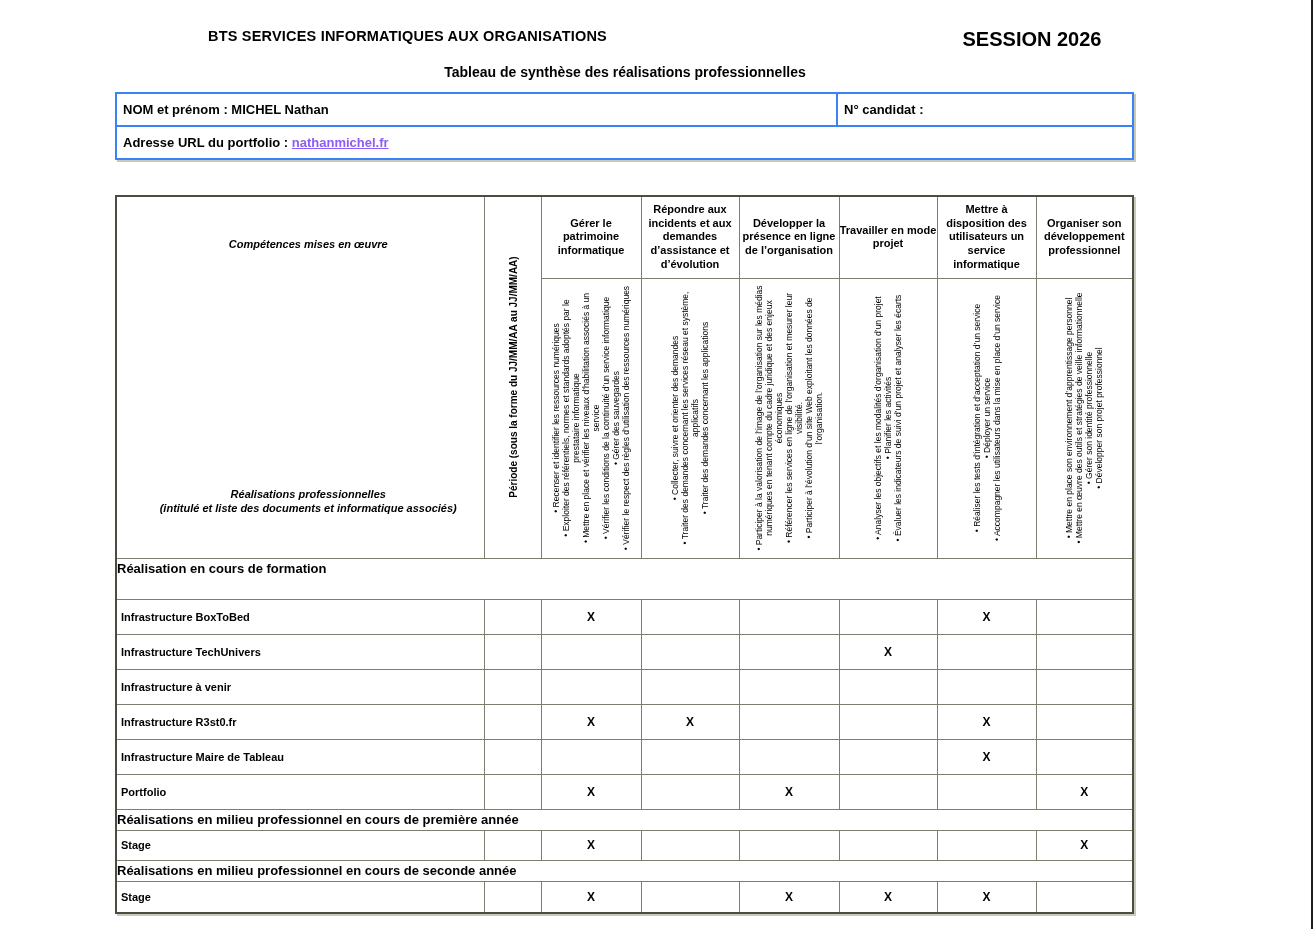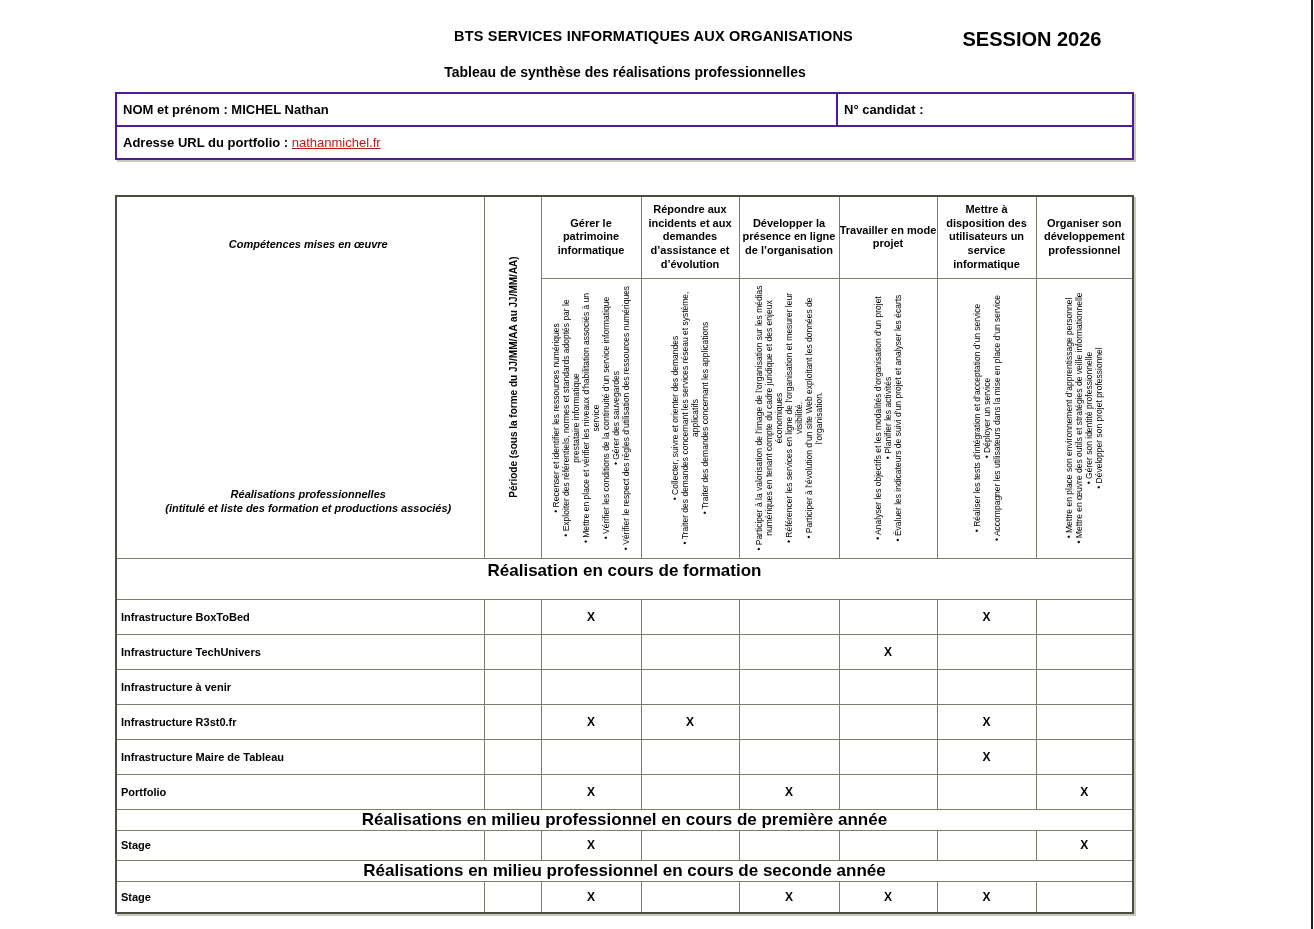--- a/index.html
+++ b/index.html
@@ -4,39 +4,39 @@
 <style>
   html,body{margin:0;padding:0;background:#fff;}
   body{
     width:1314px;height:929px;position:relative;overflow:hidden;
     font-family:"Liberation Sans",sans-serif;color:#000;
     -webkit-font-smoothing:antialiased;
   }
   .page-edge{position:absolute;top:0;right:1px;width:2px;height:929px;background:#1c1c1c;}
 
   
-  .doc-title{position:absolute;top:28px;left:198px;width:655px;text-align:right;
+  .doc-title{position:absolute;top:28px;left:208px;width:655px;text-align:left;
     font-size:14.5px;font-weight:bold;letter-spacing:.2px;}
   .session{position:absolute;top:28px;left:902px;width:260px;text-align:center;
     font-size:20px;font-weight:bold;}
   .doc-subtitle{position:absolute;top:64px;left:300px;width:650px;text-align:center;
     font-size:14px;font-weight:bold;}
 
   
   .info-table{position:absolute;left:115px;top:92px;width:1017px;border-collapse:collapse;
     table-layout:fixed;box-shadow:2px 2px 0 #c9c9ba;}
-  .info-table td{border:2px solid #4c1d95;font-size:13px;font-weight:bold;
+  .info-table td{border:2px solid #3b82f6;font-size:13px;font-weight:bold;
     padding:0 0 0 6px;vertical-align:middle;background:#fff;}
   .info-table tr{height:33px;}
   .opt-cell{padding-left:8px;}
   .opt-cell .gap1{display:inline-block;width:72px;}
   .opt-cell .gap2{display:inline-block;width:34px;}
   .cbx{display:inline-block;width:7px;height:7px;border:1.5px solid #000;
     margin-right:5px;vertical-align:1px;}
-  a.portfolio{color:#b91c1c;font-weight:normal;text-decoration:underline;}
+  a.portfolio{color:#8b5cf6;font-weight:bold;text-decoration:underline;}
 
   
   .matrix{position:absolute;left:115px;top:195px;width:1017px;border-collapse:collapse;
     table-layout:fixed;box-shadow:2px 2px 0 #c9c9ba;background:#fff;}
   .matrix td{border:1px solid #7e7e70;padding:0;background:#fff;vertical-align:middle;}
   .matrix{border:2px solid #4c4c40;}
 
   .corner-cell{height:360px;}
   .corner-inner{height:356px;display:flex;flex-direction:column;justify-content:space-between;
     align-items:center;padding:38px 10px 40px 26px;box-sizing:border-box;}
@@ -48,21 +48,21 @@
   .bullets-row{height:280px;}
   .vcell{position:relative;}
   .vtext{position:absolute;left:50%;top:50%;width:272px;
     transform:translate(-50%,-50%) rotate(-90deg);
     font-size:8.5px;line-height:1.18;text-align:center;font-weight:normal;}
   .periode-head{position:relative;}
   .periode-txt{position:absolute;left:50%;top:50%;width:344px;
     transform:translate(-50%,-50%) rotate(-90deg);
     font-size:10px;font-weight:bold;text-align:center;white-space:nowrap;}
 
-  .section-row td{font-size:17px;font-weight:bold;text-align:center;}
+  .section-row td{font-size:13px;font-weight:bold;text-align:left;}
   .section-tall{height:41px;}
   .section-tall td{vertical-align:top;padding-top:2px;}
   .section-slim{height:21px;padding-left:12px;}
 
   .r-data{height:35px;}
   .r-stage1{height:30px;}
   .r-stage2{height:32px;}
   .label-cell{font-size:11px;font-weight:bold;padding-left:4px !important;}
   .mark{font-size:12px;font-weight:bold;text-align:center;}
 </style>
@@ -106,21 +106,21 @@
       <col style="width:97px">
   </colgroup>
 
   <tbody>
       <tr class="titles-row">
     <td rowspan="2" class="corner-cell">
       <div class="corner-inner">
         <div class="hdr">Compétences mises en œuvre</div>
         <div class="hdr">
           <div>Réalisations professionnelles</div>
-          <div>(intitulé et liste des formation et productions associés)</div>
+          <div>(intitulé et liste des documents et informatique associés)</div>
         </div>
       </div>
     </td>
     <td rowspan="2" class="periode-head">
       <div class="periode-txt">Période (sous la forme du JJ/MM/AA au JJ/MM/AA)</div>
     </td>
     <td class="comp-title">Gérer le patrimoine informatique</td>
     <td class="comp-title">Répondre aux incidents et aux demandes d’assistance et d’évolution</td>
     <td class="comp-title">Développer la présence en ligne de l’organisation</td>
     <td class="comp-title">Travailler en mode projet</td>

